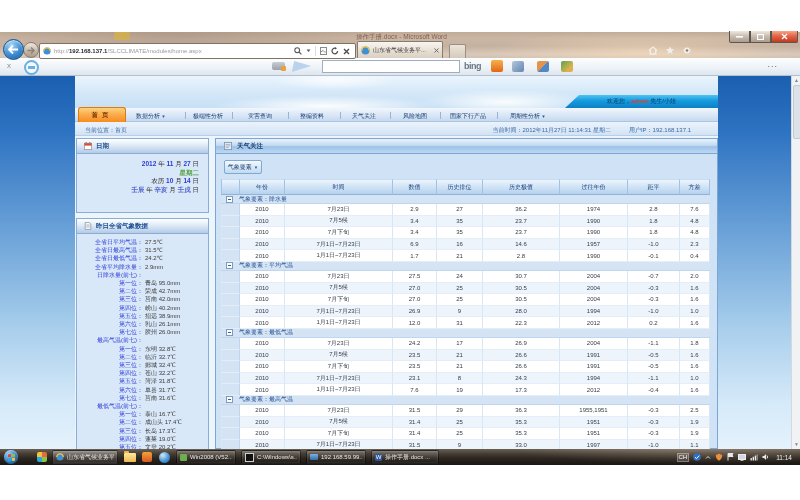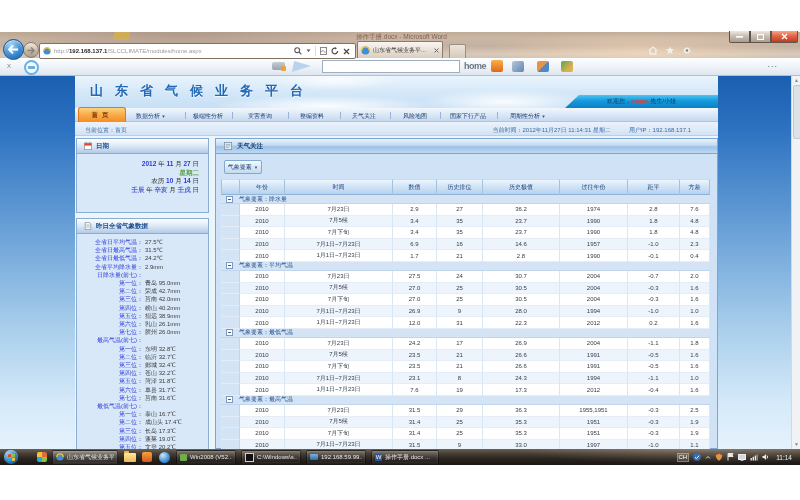--- a/index.html
+++ b/index.html
@@ -233,33 +233,32 @@
   </div>
 
   <div id="bingbar">
     <span id="bb-close">x</span>
     <span id="bb-circle">
         <i></i>
       </span>
     <span id="bb-cam"></span>
     <span id="bb-send"></span>
     <span id="bb-input"></span>
-    <span id="bb-bing">home</span>
+    <span id="bb-bing">bing</span>
     <span id="bb-orange"></span>
     <span class="bb-ic" id="bb-ic1"></span>
     <span class="bb-ic" id="bb-ic2"></span>
     <span class="bb-ic" id="bb-ic3"></span>
     <span id="bb-dots">...</span>
   </div>
 
   <div id="viewport">
     <div id="page">
 
       <div id="banner">
-        <div id="banner-title">山东省气候业务平台</div>
         <div id="ribbon">
           <span><span>欢迎您，</span><span class="adm">admin</span><span> 先生/小姐</span></span>
         </div>
       </div>
 
       <div id="navrow">
         <div id="nav-home">首页</div>
       <span class="nav-item" style="left: 61px;">数据分析<span class="dar"> ▼</span></span>
           <span class="nav-item" style="left: 118px;">极端性分析</span>
           <span class="nav-item" style="left: 173px;">灾害查询</span>

